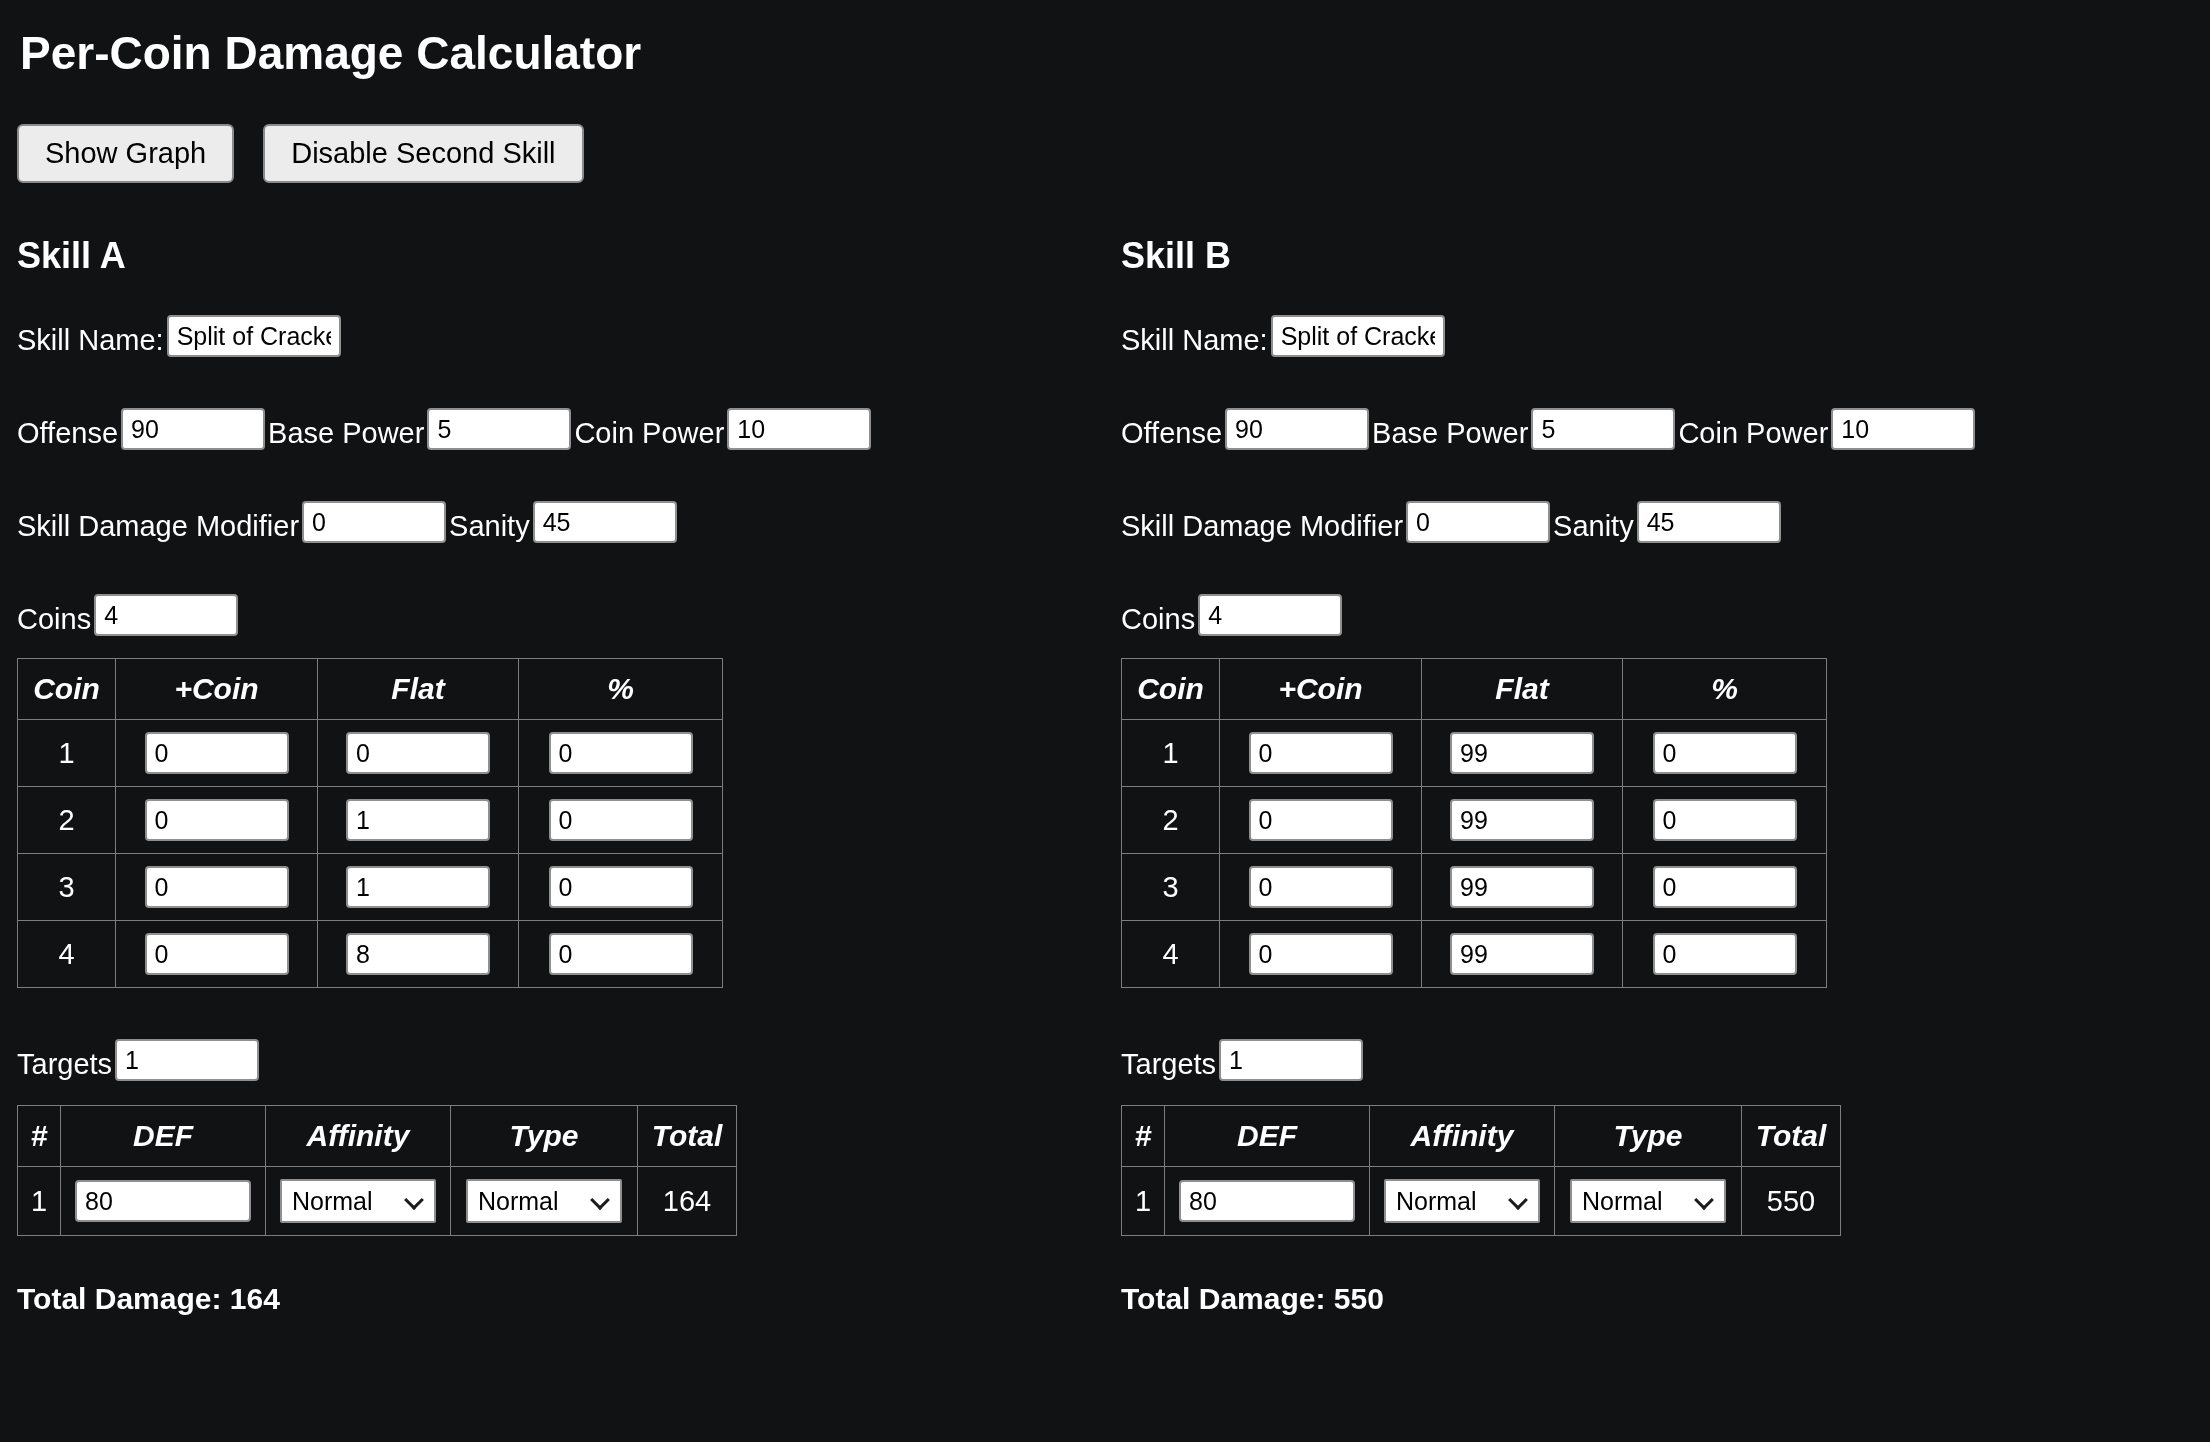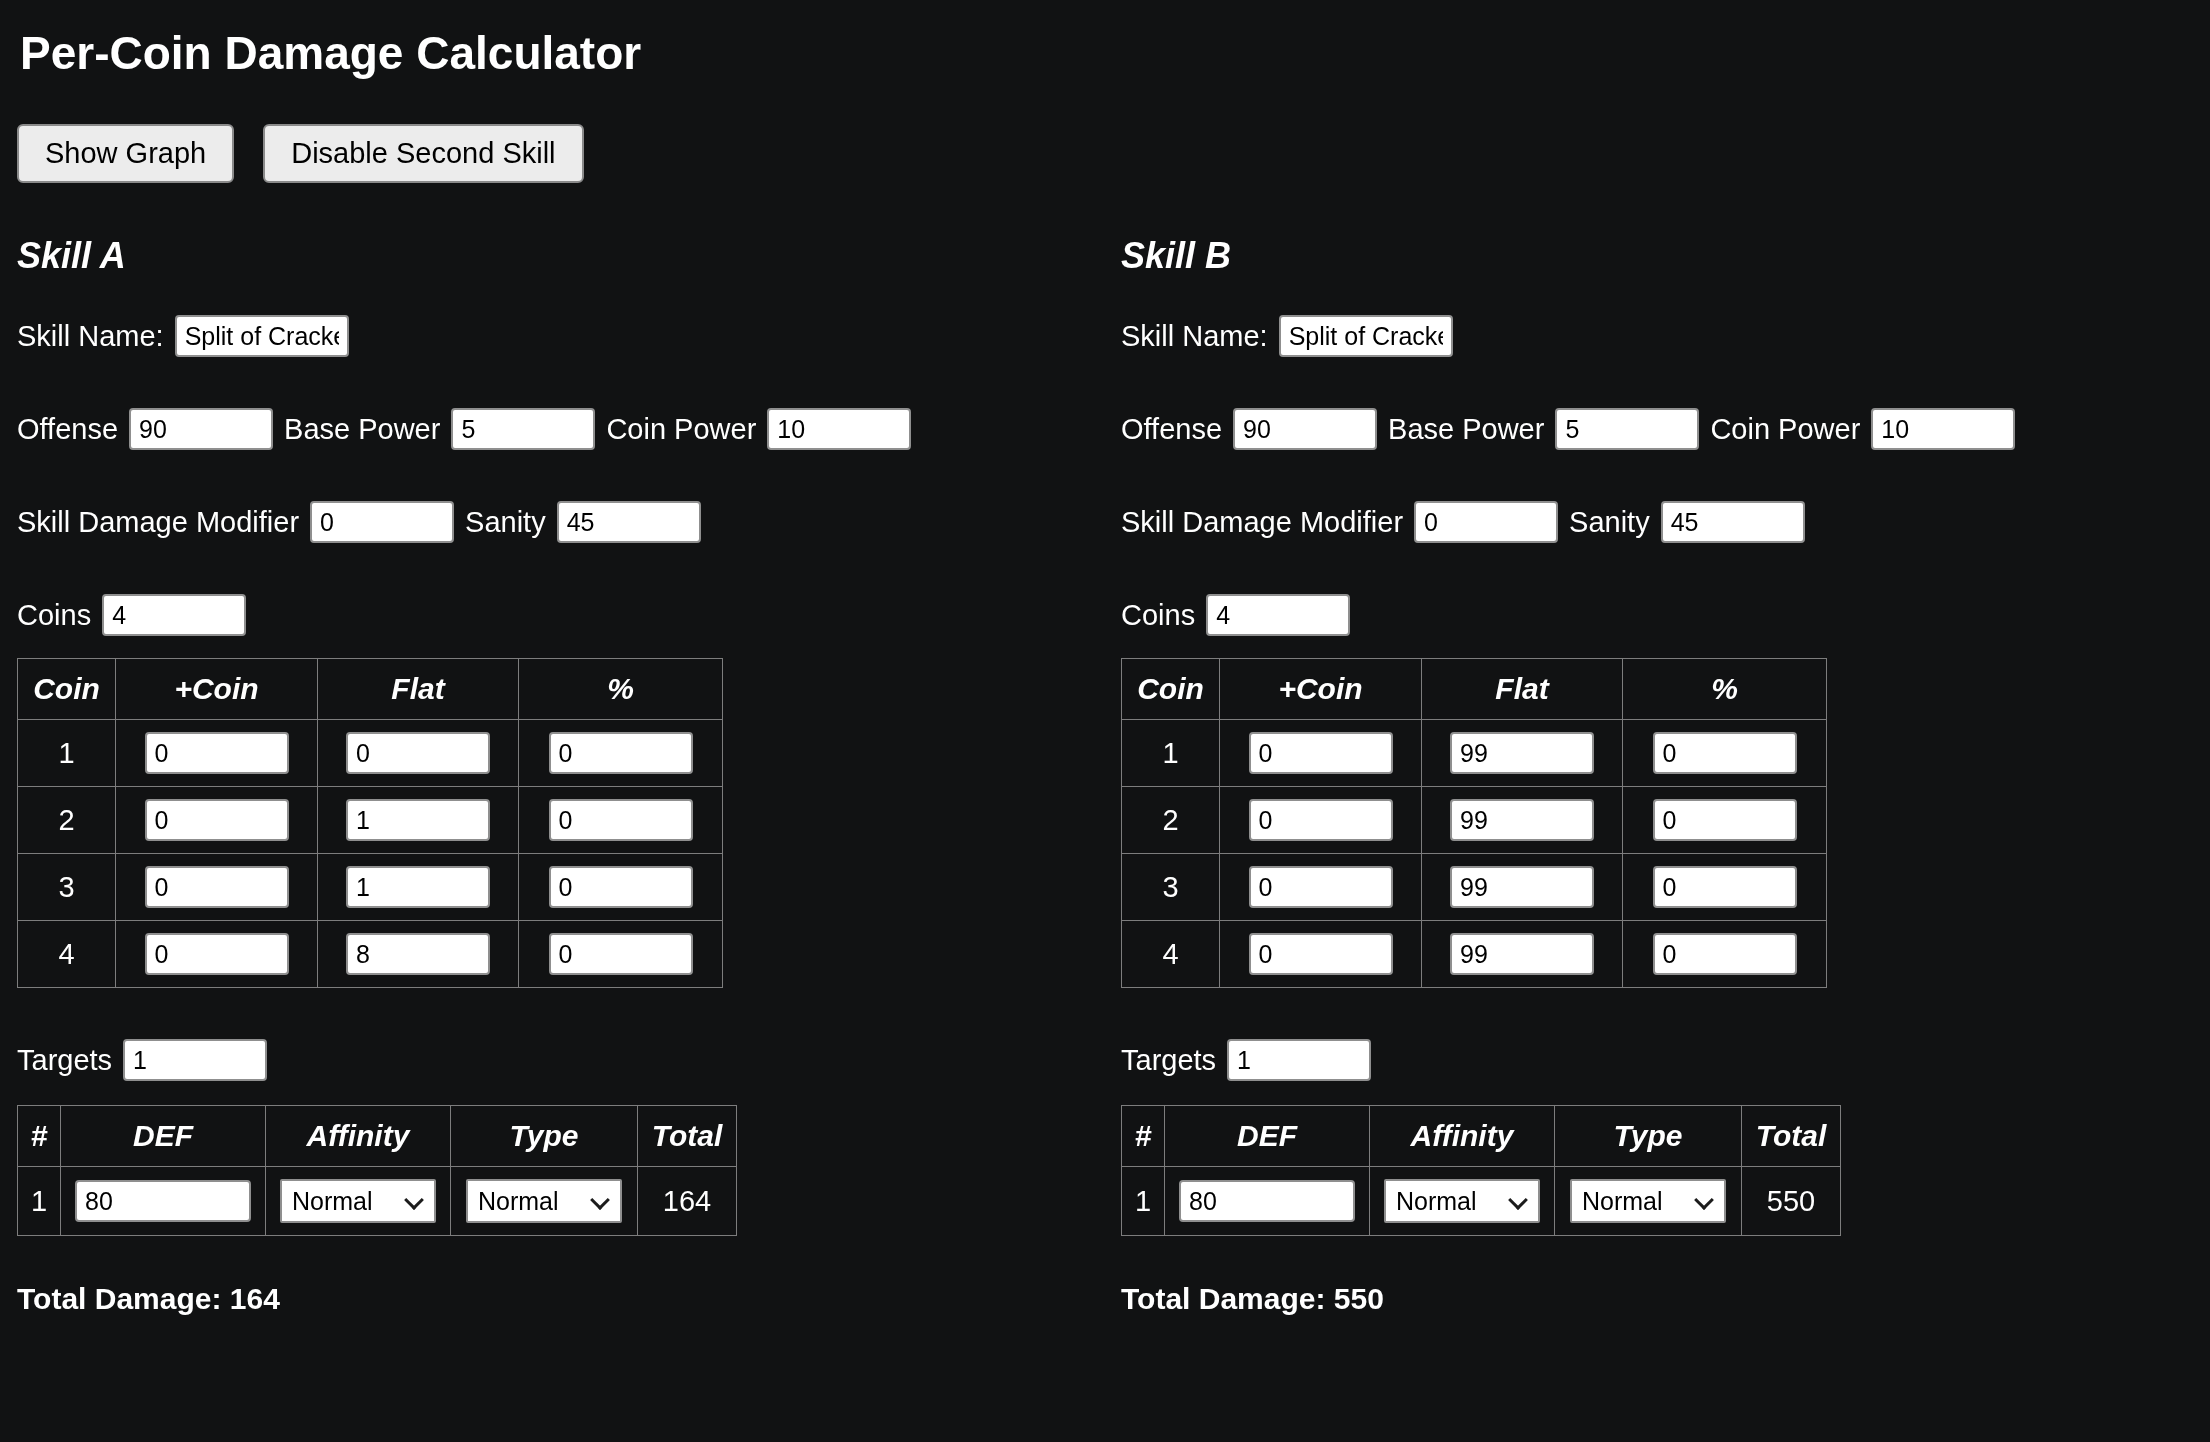--- a/index.html
+++ b/index.html
@@ -32,26 +32,25 @@
     border-radius: 6px;
     padding: 11px 26px;
     cursor: pointer;
   }
   .skills { display: flex; margin-top: 52px; }
   .skill-col { width: 1104px; flex: 0 0 auto; }
   h2.skill-heading {
     font-size: 36px;
     font-weight: bold;
     margin: 0 0 38px 0;
-    font-style: italic;
   }
   .frow {
     display: flex;
-    align-items: center;
-    gap: 11px;
+    align-items: flex-end;
+    gap: 3px;
     margin-top: 51px;
     white-space: nowrap;
   }
   .frow.first { margin-top: 0; }
   input[type="text"] {
     font-family: "Liberation Sans", sans-serif;
     font-size: 25px;
     color: #000;
     background: #fff;
     border: 2px solid #8f8f8f;

